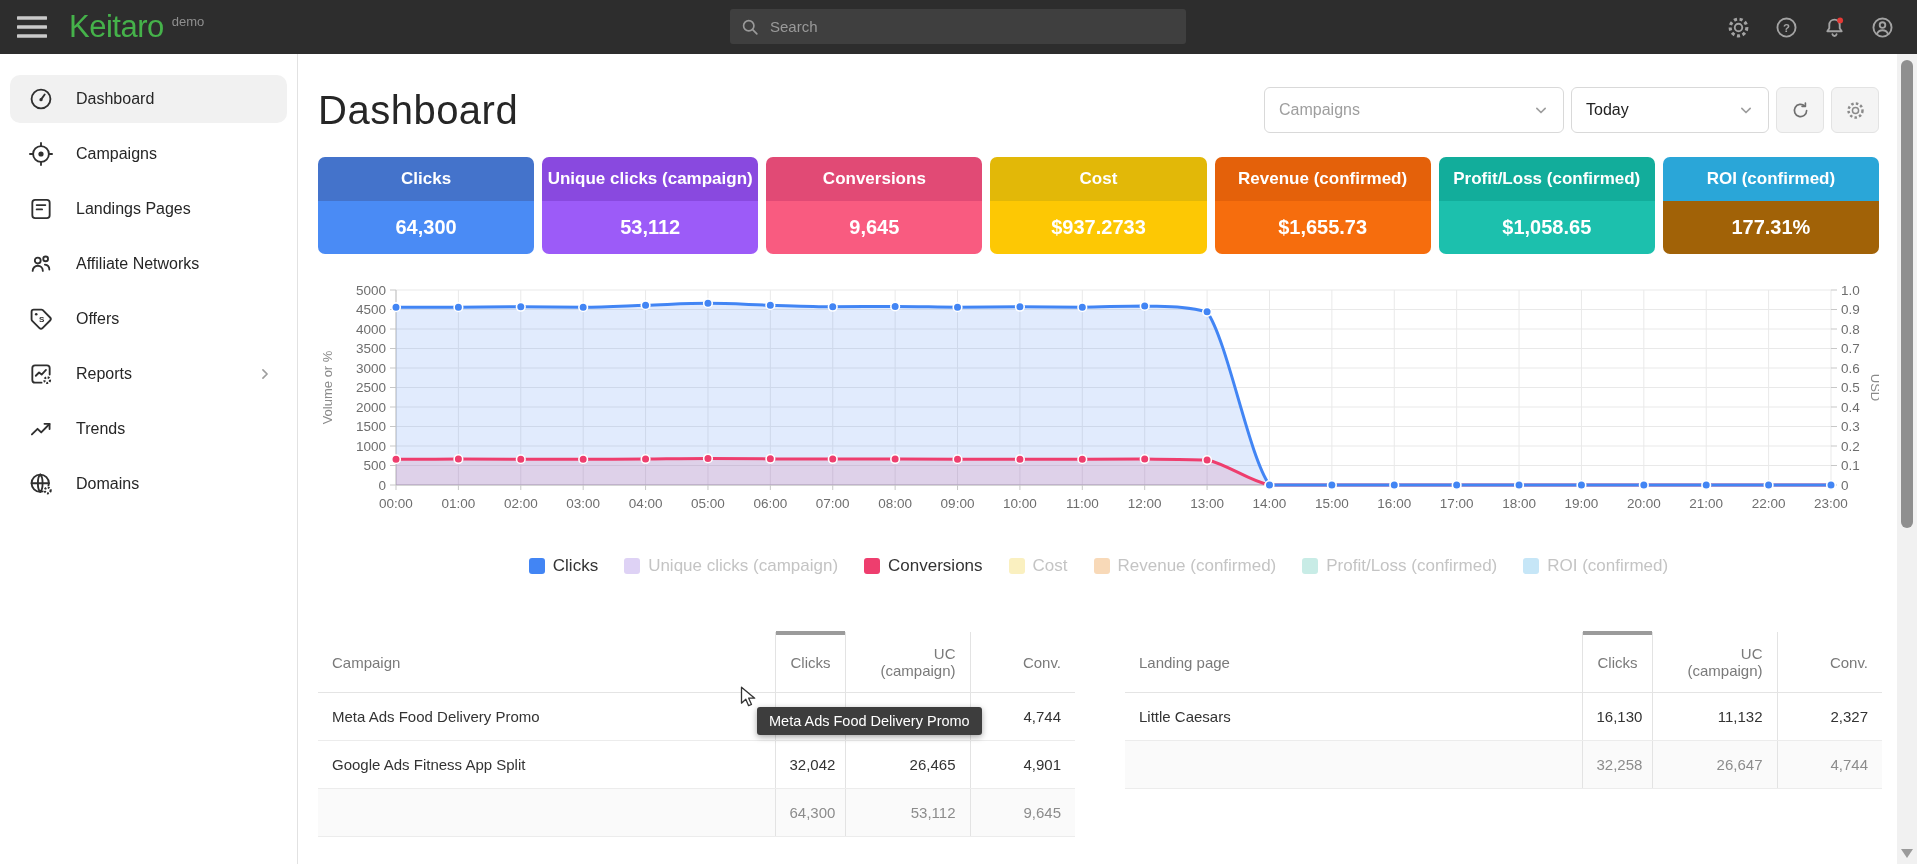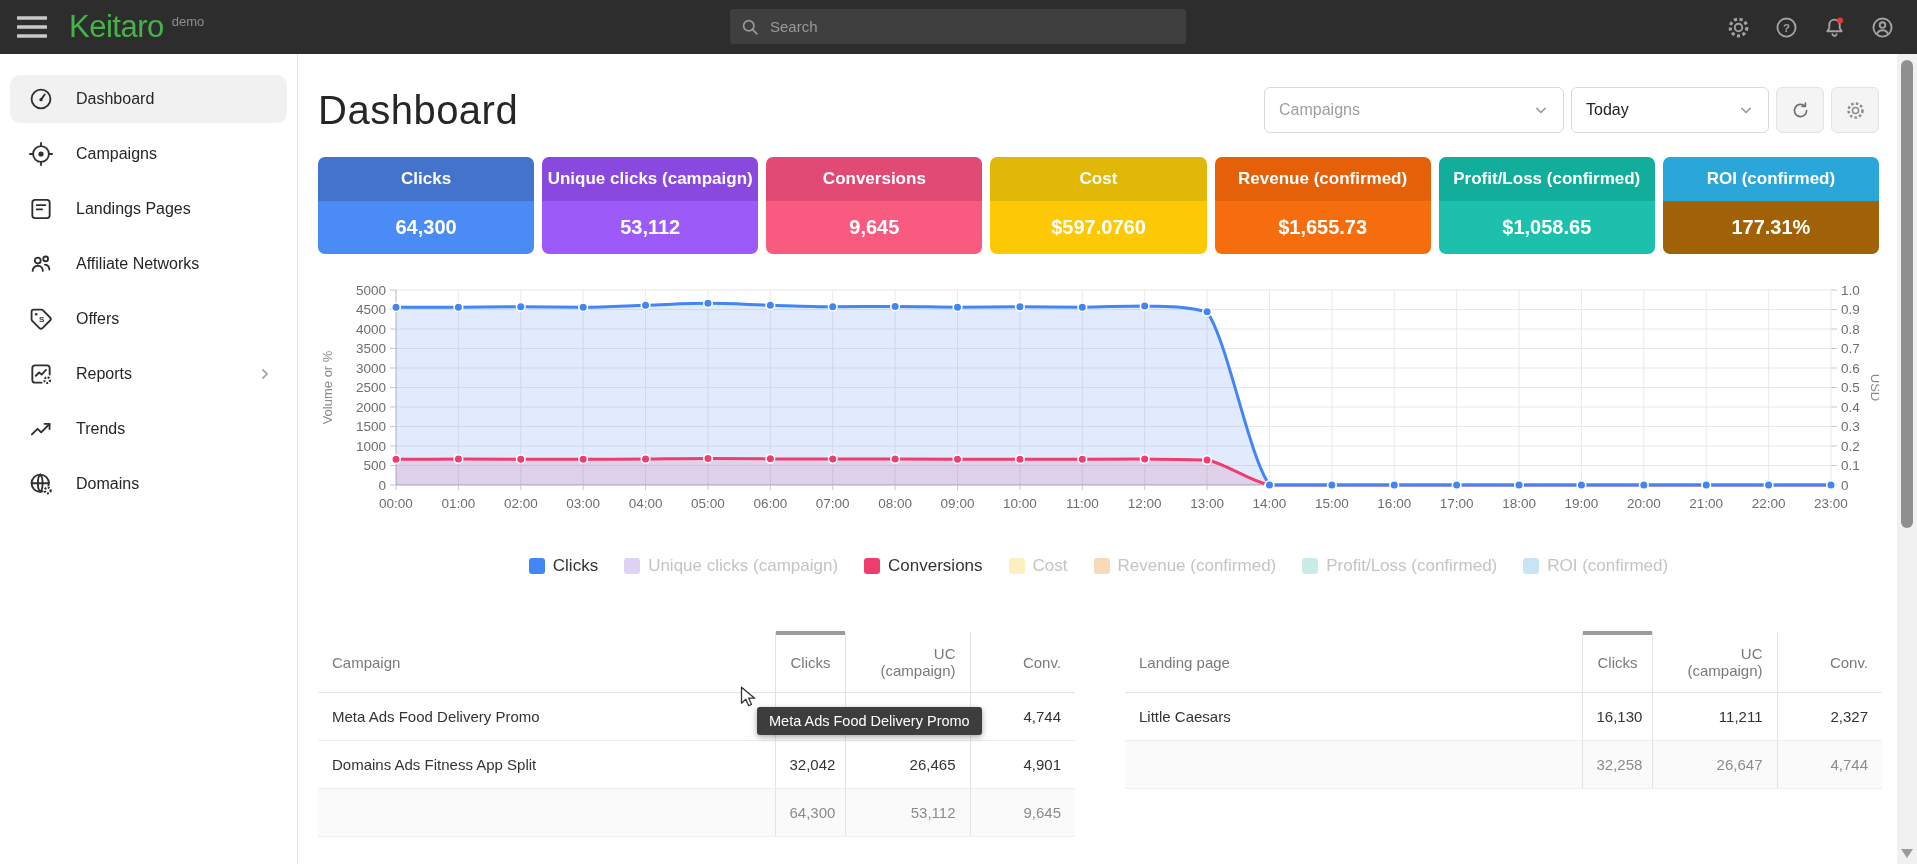--- a/index.html
+++ b/index.html
@@ -250,21 +250,21 @@
       <div class="card">
         <div class="card-head" style="background:#8949df">Unique clicks (campaign)</div>
         <div class="card-body" style="background:#9c5bf8">53,112</div>
       </div>
       <div class="card">
         <div class="card-head" style="background:#e14a75">Conversions</div>
         <div class="card-body" style="background:#f95b80">9,645</div>
       </div>
       <div class="card">
         <div class="card-head" style="background:#e2b808">Cost</div>
-        <div class="card-body" style="background:#fdc804">$597.0760</div>
+        <div class="card-body" style="background:#fdc804">$937.2733</div>
       </div>
       <div class="card">
         <div class="card-head" style="background:#e4610a">Revenue (confirmed)</div>
         <div class="card-body" style="background:#f66d0d">$1,655.73</div>
       </div>
       <div class="card">
         <div class="card-head" style="background:#12ad9b">Profit/Loss (confirmed)</div>
         <div class="card-body" style="background:#1cc0ad">$1,058.65</div>
       </div>
       <div class="card">
@@ -508,21 +508,21 @@
             </tr>
           </thead>
           <tbody>
             <tr>
               <td class="name-cell">Meta Ads Food Delivery Promo</td>
               <td class="num">32,258</td>
               <td class="num">26,647</td>
               <td class="num">4,744</td>
             </tr>
             <tr>
-              <td class="name-cell">Domains Ads Fitness App Split</td>
+              <td class="name-cell">Google Ads Fitness App Split</td>
               <td class="num">32,042</td>
               <td class="num">26,465</td>
               <td class="num">4,901</td>
             </tr>
           </tbody>
           <tfoot>
             <tr>
               <td class=""></td>
               <td class="num">64,300</td>
               <td class="num">53,112</td>
@@ -544,21 +544,21 @@
               <th class="">Landing page</th>
               <th class="num">Clicks<div class="sort-bar"></div></th>
               <th class="num">UC (campaign)</th>
               <th class="num">Conv.</th>
             </tr>
           </thead>
           <tbody>
             <tr>
               <td class="name-cell">Little Caesars</td>
               <td class="num">16,130</td>
-              <td class="num">11,211</td>
+              <td class="num">11,132</td>
               <td class="num">2,327</td>
             </tr>
           </tbody>
           <tfoot>
             <tr>
               <td class=""></td>
               <td class="num">32,258</td>
               <td class="num">26,647</td>
               <td class="num">4,744</td>
             </tr>

